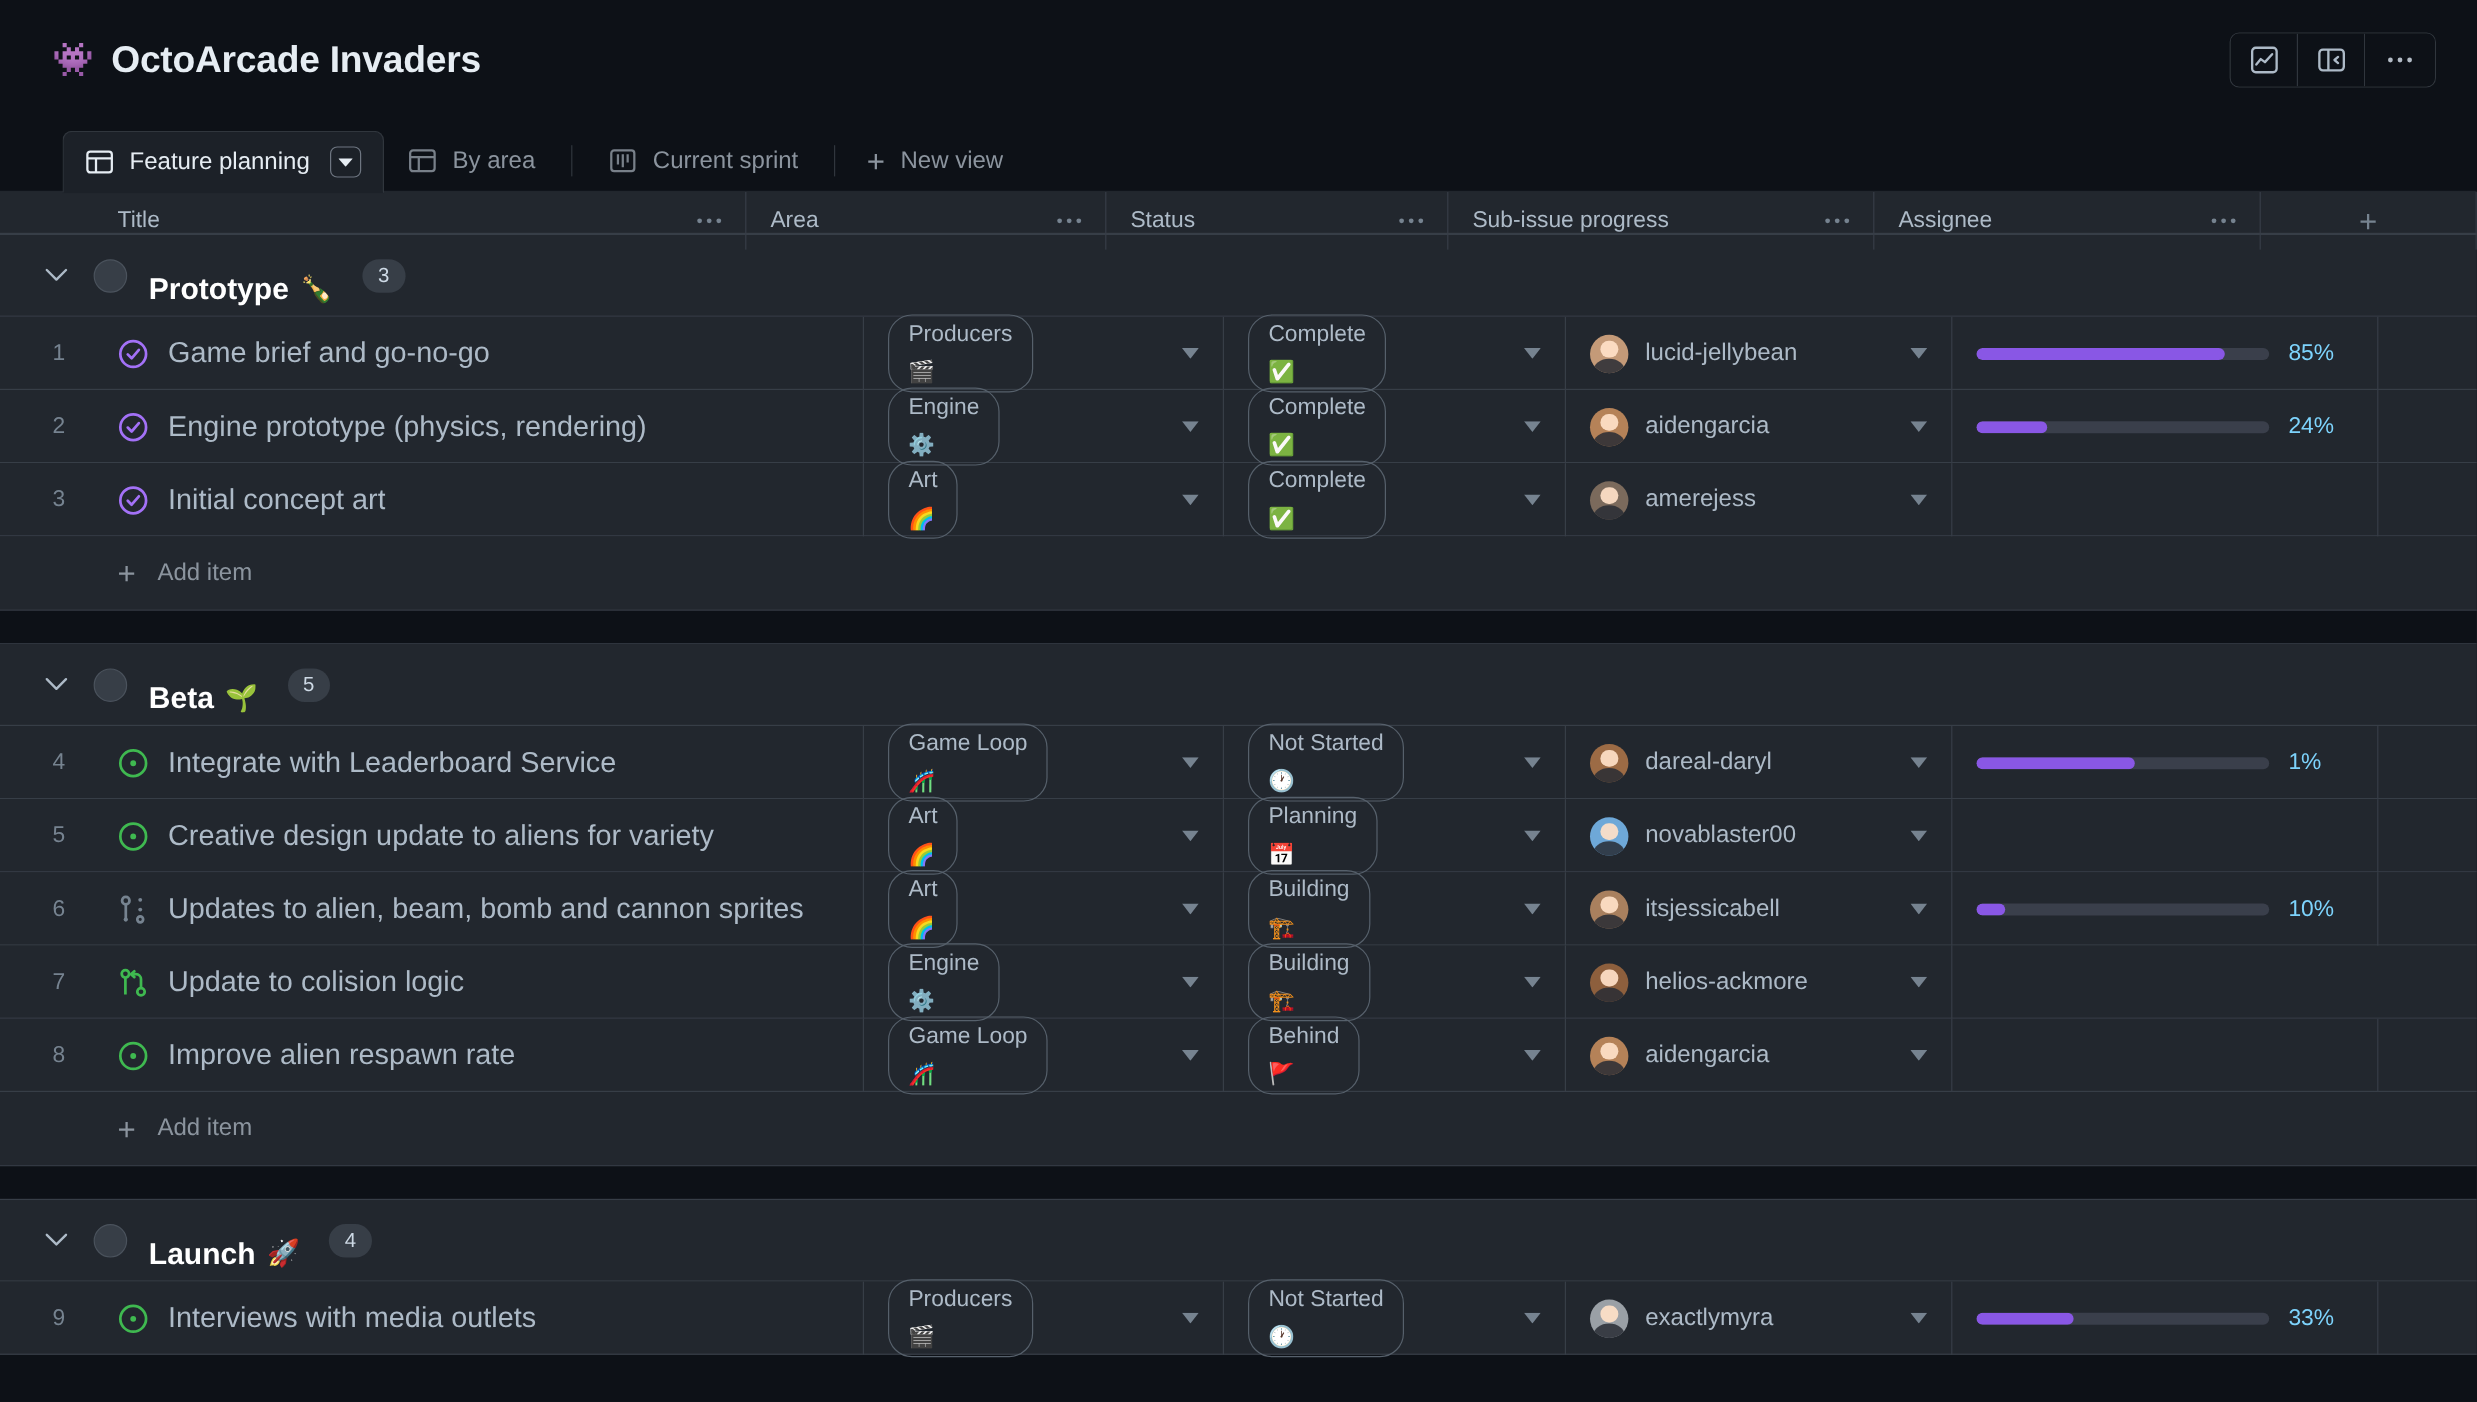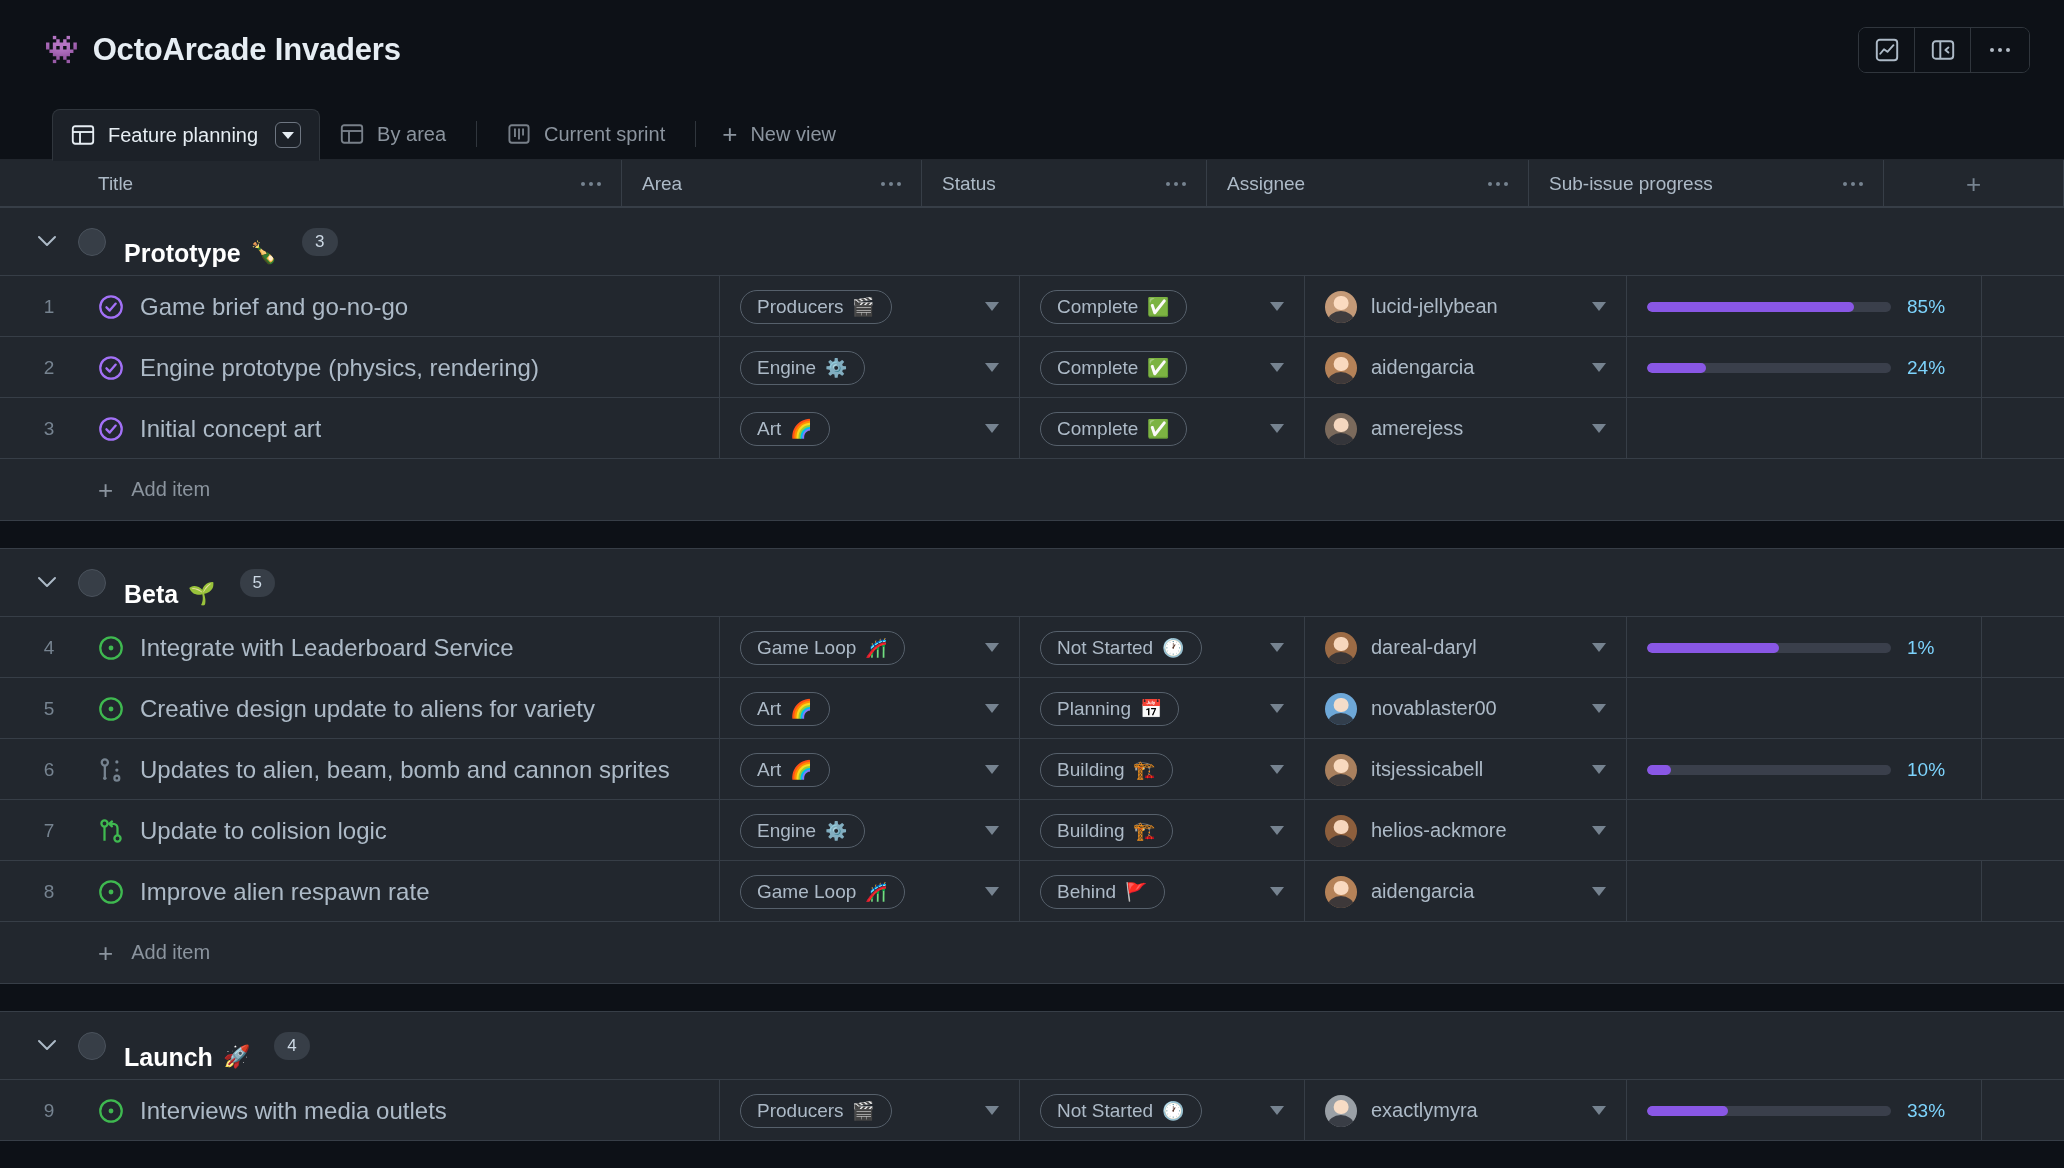--- a/index.html
+++ b/index.html
@@ -80,21 +80,21 @@
   .table { width: 2064px; background: #22272e; }
 
   .col-num   { width: 98px;  flex: 0 0 98px; }
   .col-title { width: 622px; flex: 0 0 622px; }
   .col-area  { width: 300px; flex: 0 0 300px; }
   .col-status{ width: 285px; flex: 0 0 285px; }
   .col-asgn  { width: 322px; flex: 0 0 322px; }
   .col-prog  { width: 355px; flex: 0 0 355px; }
   .col-add   { flex: 1 1 auto; }
 
-  .thead { display: flex; height: 48px; background: #22272e;
+  .thead { display: flex; height: 36px; background: #22272e;
            border-bottom: 2px solid #373e47; }
   .th {
     display: flex; align-items: center; height: 48px;
     font-size: 19px; color: #adbac7; padding: 0 20px;
     border-right: 1px solid #373e47;
     justify-content: space-between;
   }
   .th.first { padding-left: 98px; }
   .th .dots { display: flex; gap: 4px; cursor: pointer; }
   .th .dots i { width: 4px; height: 4px; border-radius: 50%; background: #768390; display: block; }
@@ -121,24 +121,25 @@
 
   
   .row { display: flex; height: 61px; border-bottom: 1px solid #373e47; background: #22272e; }
   .cell { display: flex; align-items: center; border-right: 1px solid #373e47; padding: 0 20px; height: 61px; }
   .cell.num { justify-content: center; padding: 0; color: #768390; font-size: 19px; border-right: none; }
   .cell.title { gap: 16px; border-right: 1px solid #373e47; padding-left: 0; }
   .row-title-text { font-size: 24px; color: #adbac7; white-space: nowrap; overflow: hidden; text-overflow: ellipsis; }
   .cell.selectish { justify-content: space-between; }
 
   .chip {
-    display: inline-flex; align-items: center; gap: 9px;
+    display: inline-flex; gap: 9px;
     border: 1px solid #56606b; border-radius: 20px;
     padding: 5px 16px; font-size: 19px; color: #adbac7;
     white-space: nowrap;
+    flex-direction: column;
   }
   .chip .chip-emoji { font-size: 18px; }
   .caret-down { color: #768390; font-size: 13px; }
 
   .assignee { display: flex; align-items: center; gap: 14px; }
   .avatar {
     width: 32px; height: 32px; border-radius: 50%; flex: 0 0 32px;
     background: #8b6b52; position: relative; overflow: hidden;
   }
   .avatar::before {
@@ -274,30 +275,30 @@
         </span>
     </div>
     <div class="th col-status">
       <span>Status</span>
       <span class="dots">
           <i></i>
           <i></i>
           <i></i>
         </span>
     </div>
+    <div class="th col-prog">
+      <span>Sub-issue progress</span>
+      <span class="dots">
+          <i></i>
+          <i></i>
+          <i></i>
+        </span>
+    </div>
     <div class="th col-asgn">
       <span>Assignee</span>
-      <span class="dots">
-          <i></i>
-          <i></i>
-          <i></i>
-        </span>
-    </div>
-    <div class="th col-prog">
-      <span>Sub-issue progress</span>
       <span class="dots">
           <i></i>
           <i></i>
           <i></i>
         </span>
     </div>
     <div class="th th-add col-add">+</div>
   </div>
 
   <div id="groups-root">

